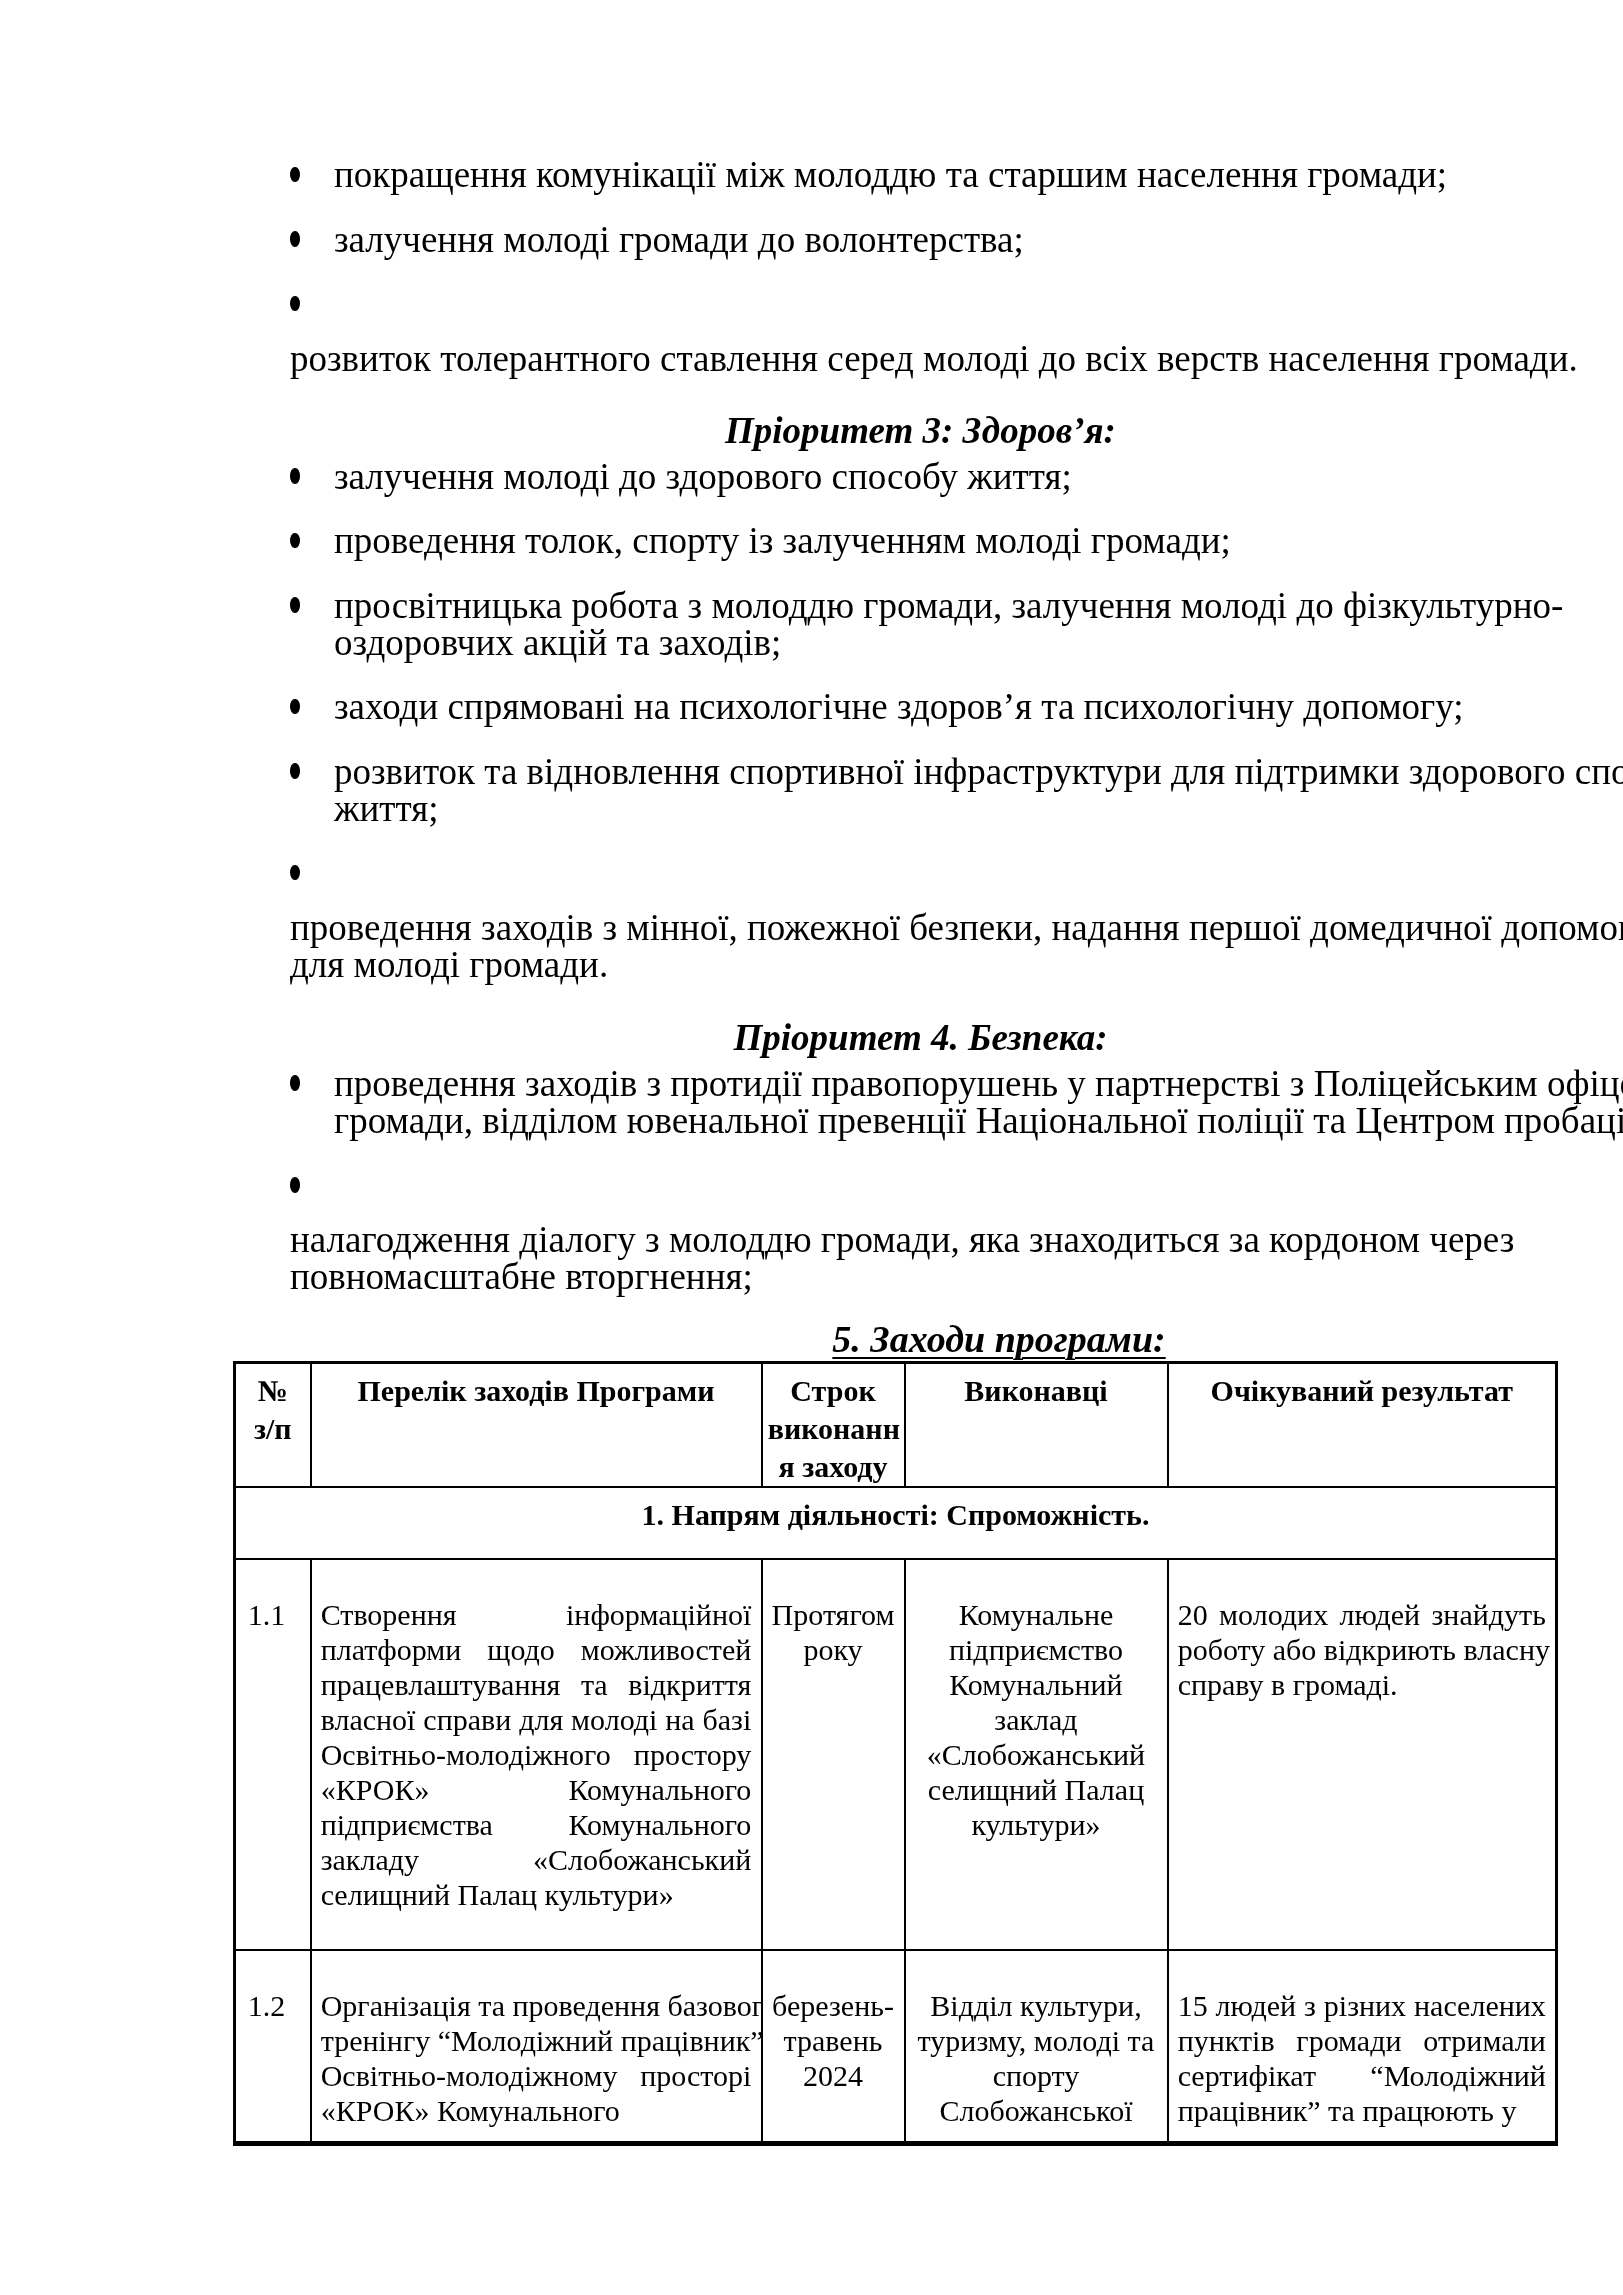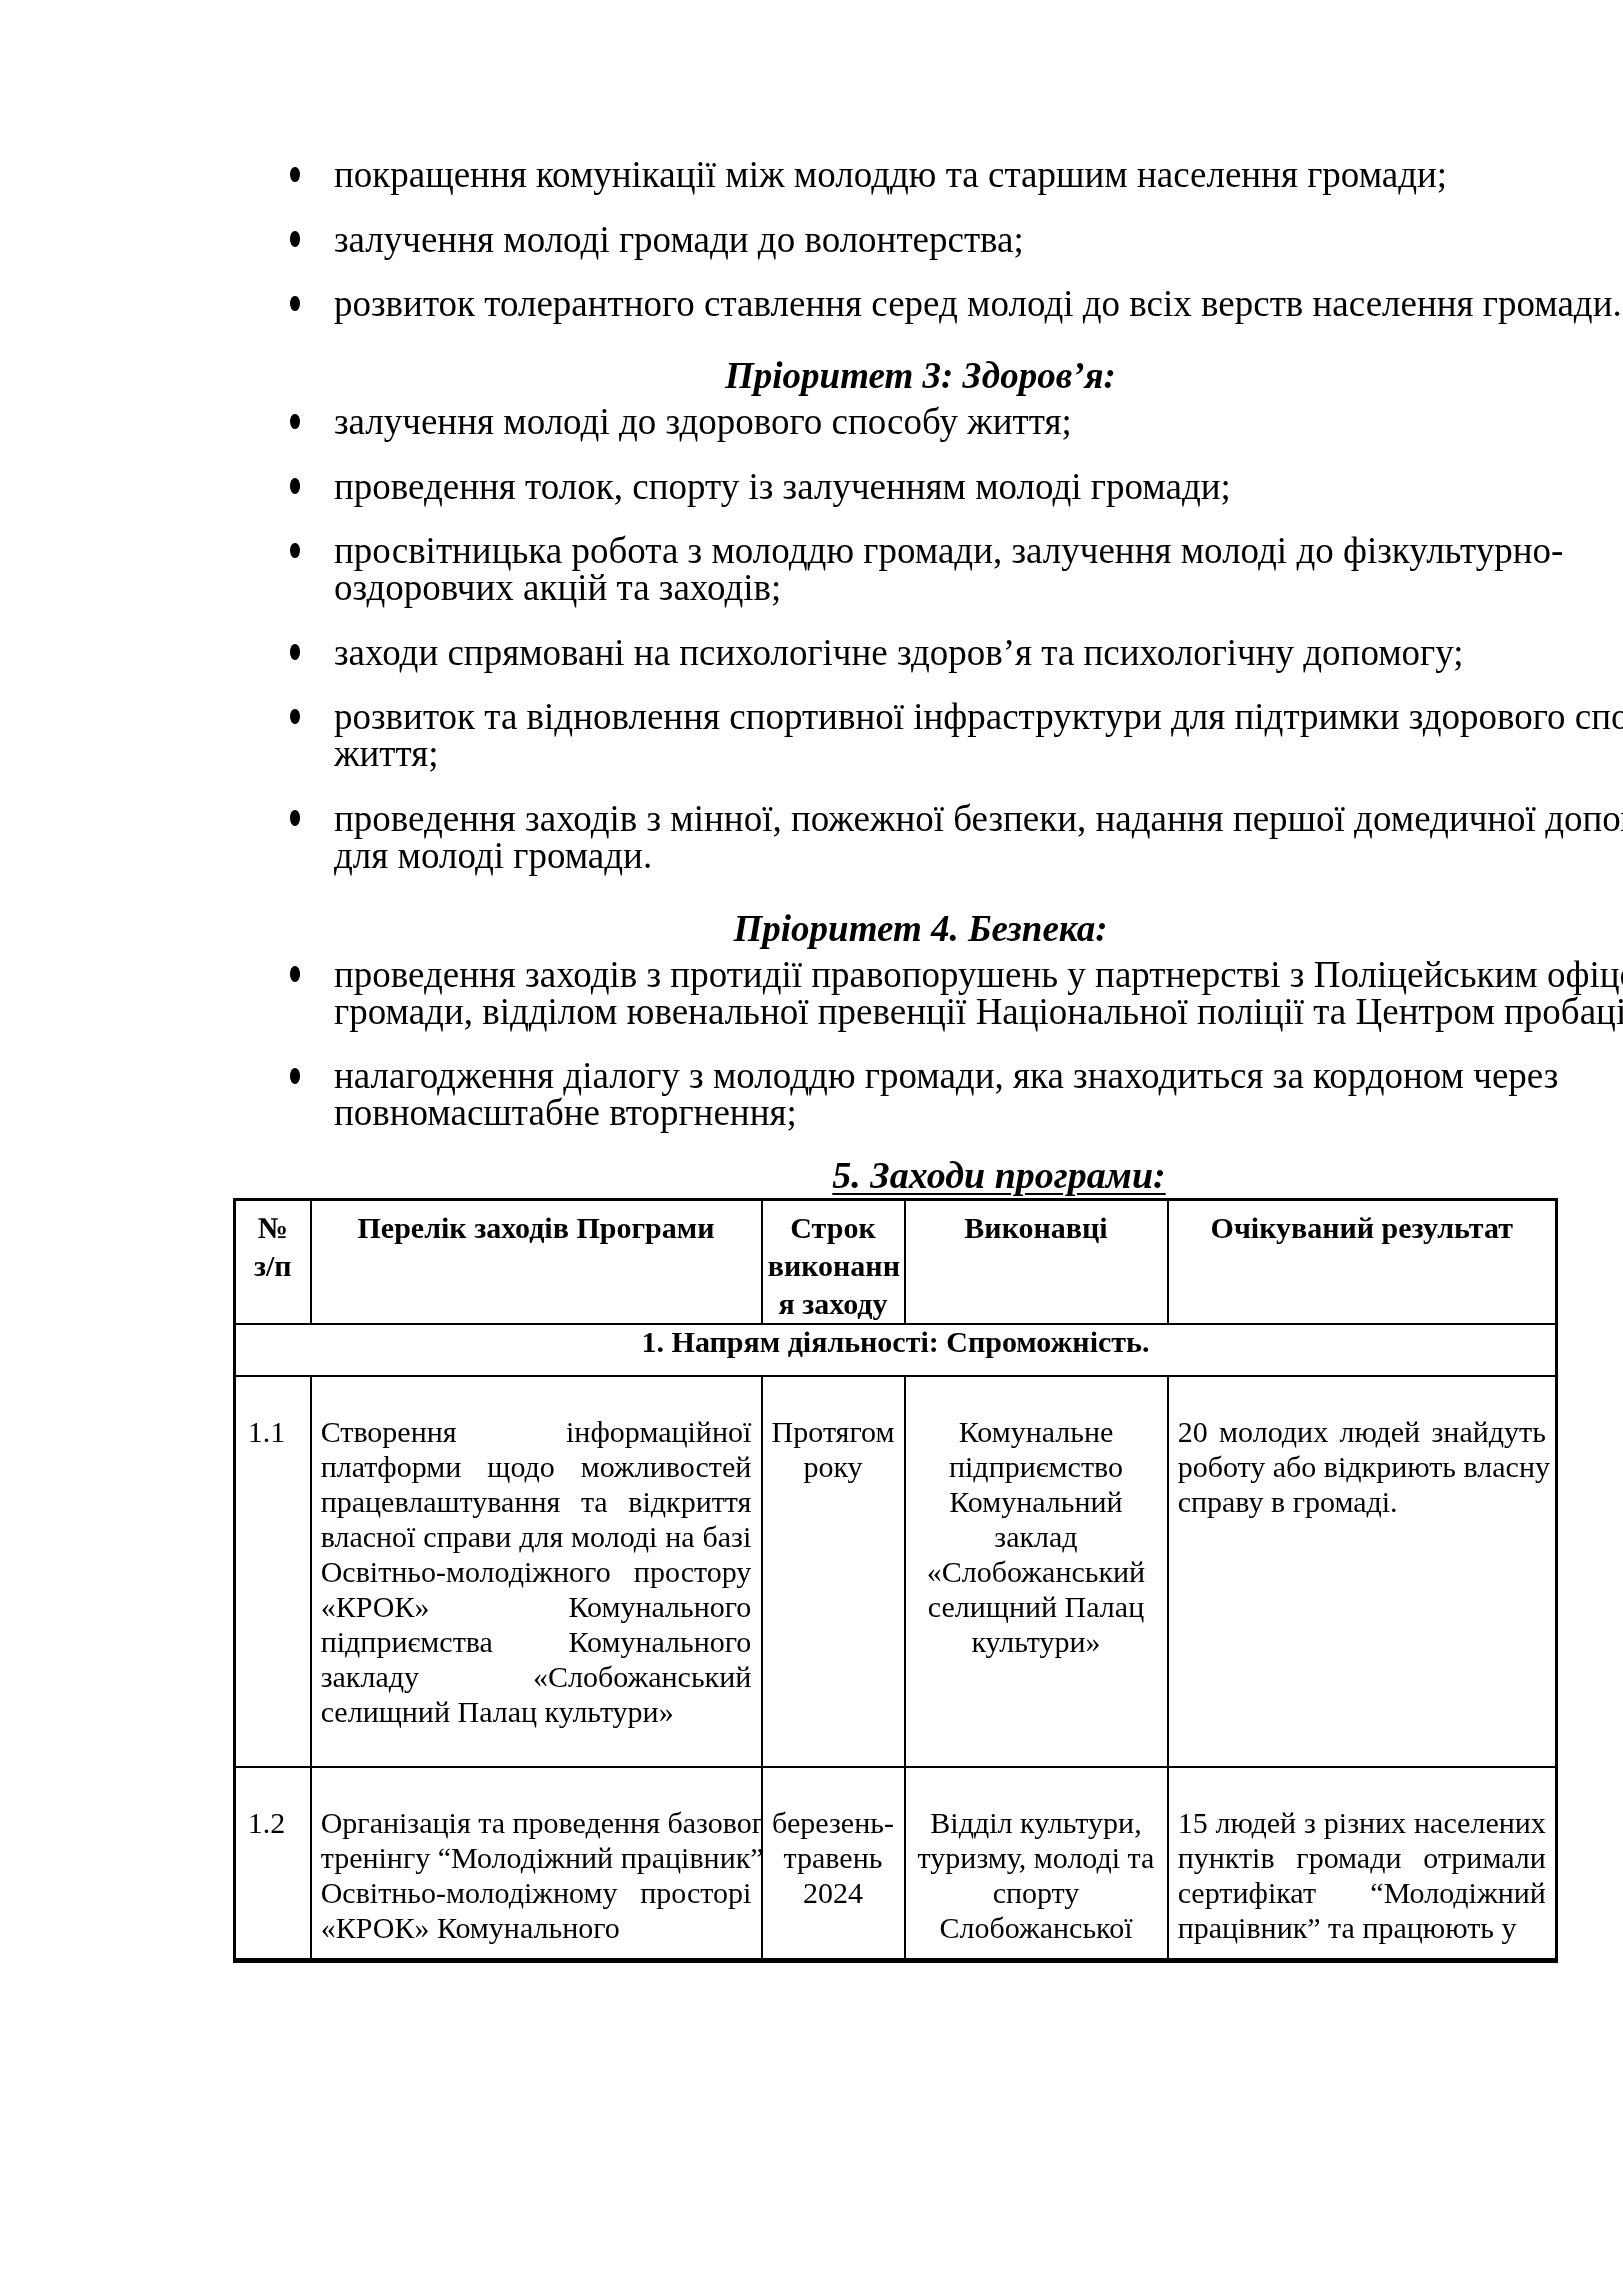--- a/index.html
+++ b/index.html
@@ -17,21 +17,21 @@
     padding: 156px 118px 0 290px;
   }
   
   .bullet-item {
     display: flex;
     align-items: flex-start;
     margin: 0 0 27.5px 0;
     font-size: 37px;
     line-height: 37px;
   }
-  .bullet-item:last-child { margin-bottom: 0; }
+  .bullet-item:last-child { margin-bottom: 0; flex-direction: column; }
   .marker {
     flex: 0 0 44px;
     padding-top: 10.5px;
   }
   .marker::before {
     content: "";
     display: block;
     width: 9.8px;
     height: 15.7px;
     border-radius: 50%;
@@ -89,21 +89,21 @@
     white-space: pre-line;
     border-bottom-width: 3.3px;
   }
   td.direction {
     height: 50px;
     vertical-align: middle;
     text-align: center;
     font-weight: bold;
     border-top-width: 3.3px;
     border-bottom-width: 3.3px;
-    padding: 0;
+    padding: 10px;
   }
   td.num {
     padding: 37px 3.9px 13px 11.8px;
     line-height: 35px;
     margin-top: 12px;
   }
   td.just {
     padding: 37px 9.2px 13px 9.2px;
     line-height: 35px;
   }

